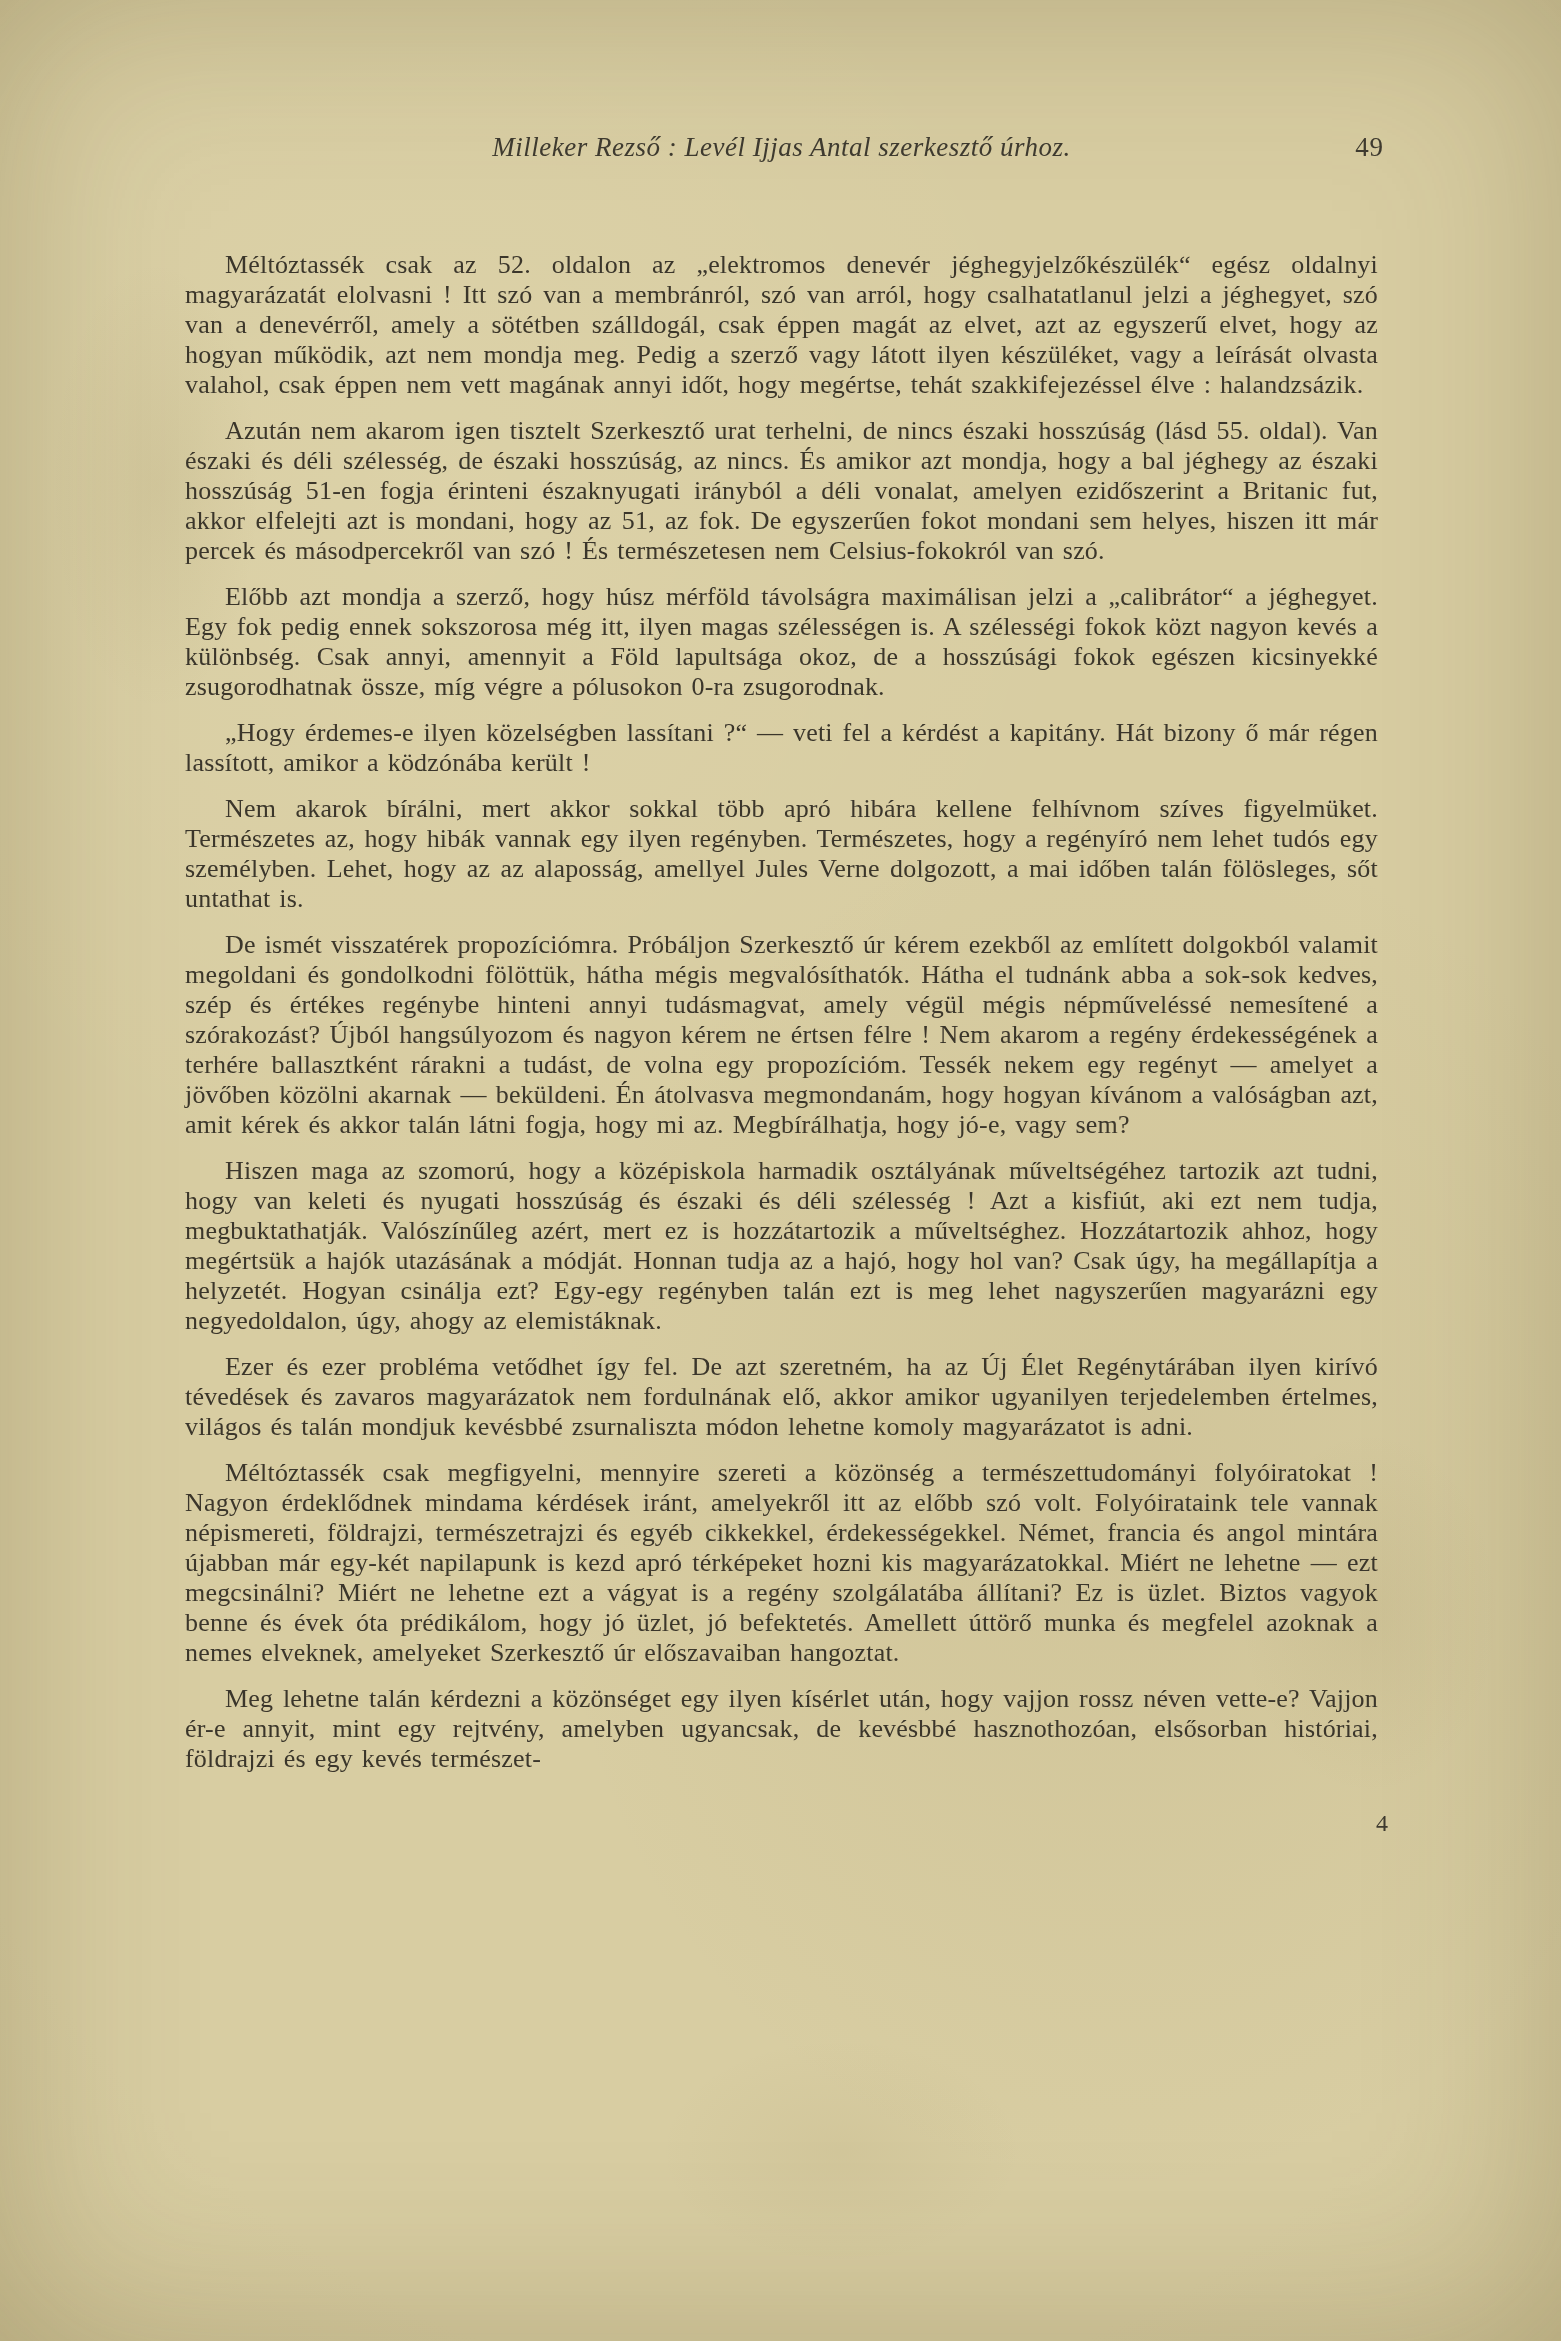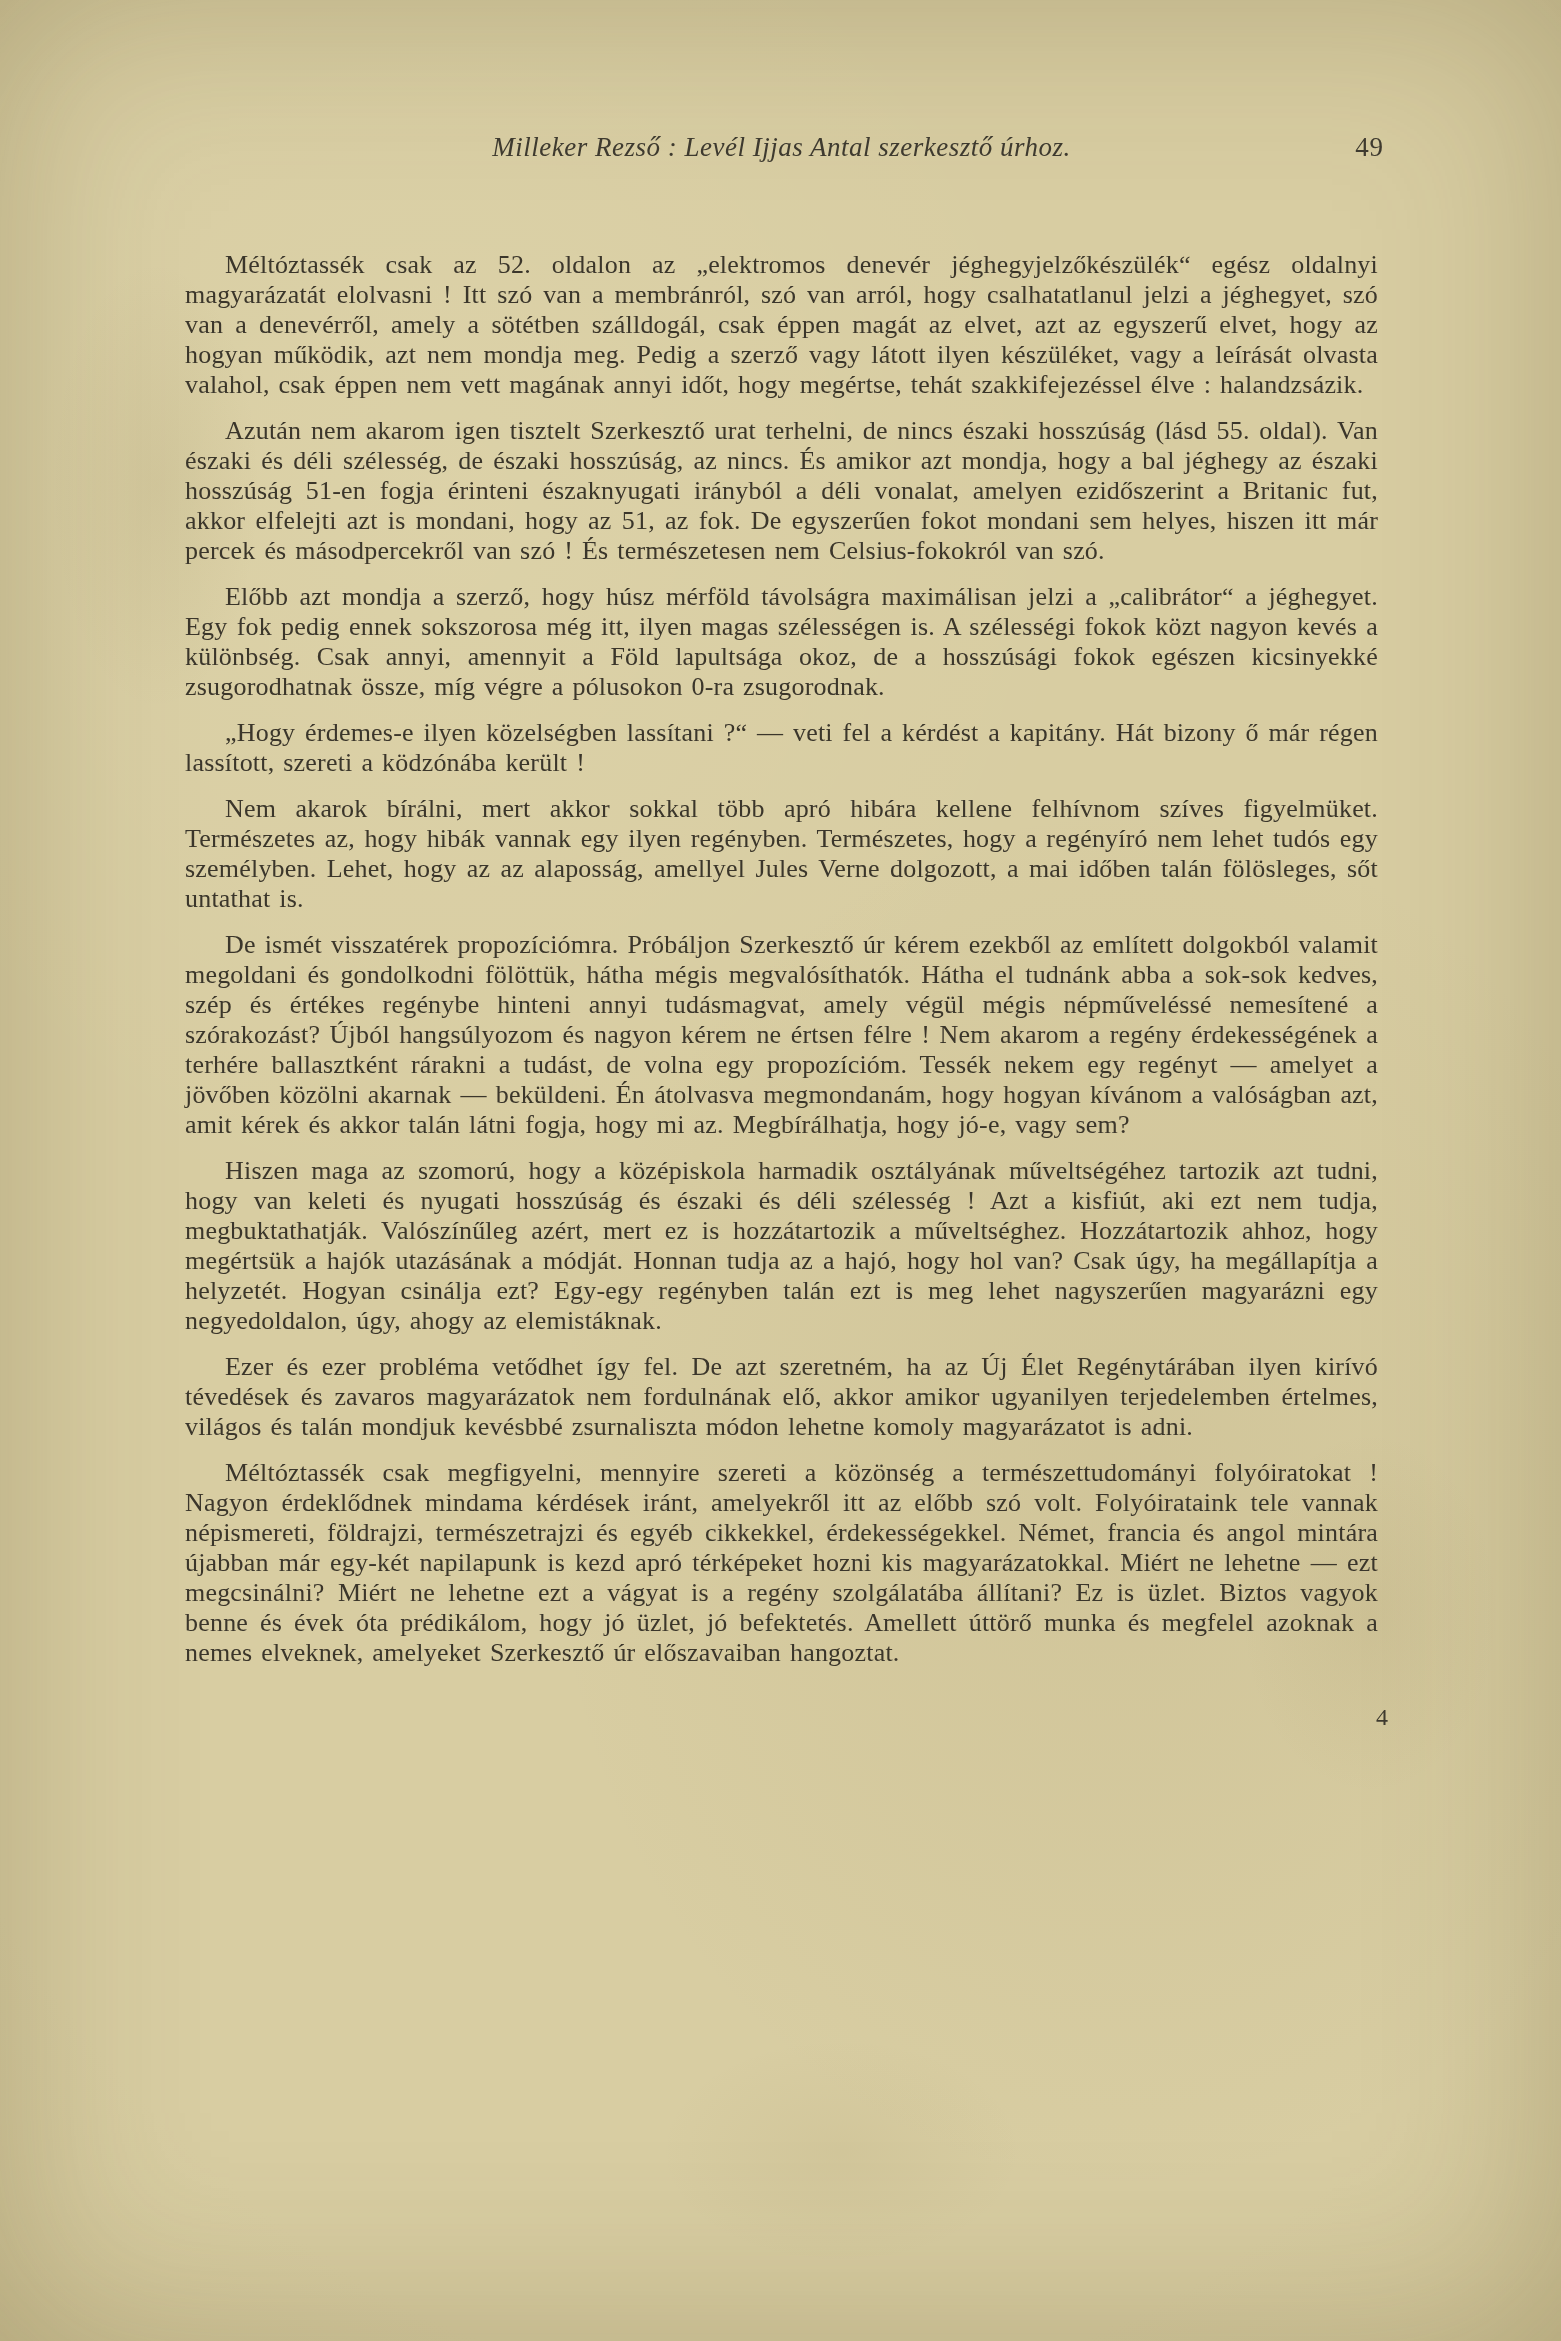--- a/index.html
+++ b/index.html
@@ -88,25 +88,26 @@
 
     <div class="running-head">
       <span class="running-title">Milleker Rezső : Levél Ijjas Antal szerkesztő úrhoz.</span>
       <span class="page-number">49</span>
     </div>
 
     <article class="letter-body">
       <p>Méltóztassék csak az 52. oldalon az „elektromos denevér jéghegyjelzőkészülék“ egész oldalnyi magyarázatát elolvasni ! Itt szó van a membránról, szó van arról, hogy csalhatatlanul jelzi a jéghegyet, szó van a denevérről, amely a sötétben szálldogál, csak éppen magát az elvet, azt az egyszerű elvet, hogy az hogyan működik, azt nem mondja meg. Pedig a szerző vagy látott ilyen készüléket, vagy a leírását olvasta valahol, csak éppen nem vett magának annyi időt, hogy megértse, tehát szakkifejezéssel élve : halandzsázik.</p>
       <p>Azután nem akarom igen tisztelt Szerkesztő urat terhelni, de nincs északi hosszúság (lásd 55. oldal). Van északi és déli szélesség, de északi hosszúság, az nincs. És amikor azt mondja, hogy a bal jéghegy az északi hosszúság 51-en fogja érinteni északnyugati irányból a déli vonalat, amelyen ezidőszerint a Britanic fut, akkor elfelejti azt is mondani, hogy az 51, az fok. De egyszerűen fokot mondani sem helyes, hiszen itt már percek és másodpercekről van szó ! És természetesen nem Celsius-fokokról van szó.</p>
       <p>Előbb azt mondja a szerző, hogy húsz mérföld távolságra maximálisan jelzi a „calibrátor“ a jéghegyet. Egy fok pedig ennek sokszorosa még itt, ilyen magas szélességen is. A szélességi fokok közt nagyon kevés a különbség. Csak annyi, amennyit a Föld lapultsága okoz, de a hosszúsági fokok egészen kicsinyekké zsugorodhatnak össze, míg végre a pólusokon 0-ra zsugorodnak.</p>
-      <p>„Hogy érdemes-e ilyen közelségben lassítani ?“ — veti fel a kérdést a kapitány. Hát bizony ő már régen lassított, szereti a ködzónába került !</p>
+      <p>„Hogy érdemes-e ilyen közelségben lassítani ?“ — veti fel a kérdést a kapitány. Hát bizony ő már régen lassított, amikor a ködzónába került !</p>
       <p>Nem akarok bírálni, mert akkor sokkal több apró hibára kellene felhívnom szíves figyelmüket. Természetes az, hogy hibák vannak egy ilyen regényben. Természetes, hogy a regényíró nem lehet tudós egy személyben. Lehet, hogy az az alaposság, amellyel Jules Verne dolgozott, a mai időben talán fölösleges, sőt untathat is.</p>
       <p>De ismét visszatérek propozíciómra. Próbáljon Szerkesztő úr kérem ezekből az említett dolgokból valamit megoldani és gondolkodni fölöttük, hátha mégis megvalósíthatók. Hátha el tudnánk abba a sok-sok kedves, szép és értékes regénybe hinteni annyi tudásmagvat, amely végül mégis népműveléssé nemesítené a szórakozást? Újból hangsúlyozom és nagyon kérem ne értsen félre ! Nem akarom a regény érdekességének a terhére ballasztként rárakni a tudást, de volna egy propozícióm. Tessék nekem egy regényt — amelyet a jövőben közölni akarnak — beküldeni. Én átolvasva megmondanám, hogy hogyan kívánom a valóságban azt, amit kérek és akkor talán látni fogja, hogy mi az. Megbírálhatja, hogy jó-e, vagy sem?</p>
       <p>Hiszen maga az szomorú, hogy a középiskola harmadik osztályának műveltségéhez tartozik azt tudni, hogy van keleti és nyugati hosszúság és északi és déli szélesség ! Azt a kisfiút, aki ezt nem tudja, megbuktathatják. Valószínűleg azért, mert ez is hozzátartozik a műveltséghez. Hozzátartozik ahhoz, hogy megértsük a hajók utazásának a módját. Honnan tudja az a hajó, hogy hol van? Csak úgy, ha megállapítja a helyzetét. Hogyan csinálja ezt? Egy-egy regényben talán ezt is meg lehet nagyszerűen magyarázni egy negyedoldalon, úgy, ahogy az elemistáknak.</p>
       <p>Ezer és ezer probléma vetődhet így fel. De azt szeretném, ha az Új Élet Regénytárában ilyen kirívó tévedések és zavaros magyarázatok nem fordulnának elő, akkor amikor ugyanilyen terjedelemben értelmes, világos és talán mondjuk kevésbbé zsurnaliszta módon lehetne komoly magyarázatot is adni.</p>
       <p>Méltóztassék csak megfigyelni, mennyire szereti a közönség a természettudományi folyóiratokat ! Nagyon érdeklődnek mindama kérdések iránt, amelyekről itt az előbb szó volt. Folyóirataink tele vannak népismereti, földrajzi, természetrajzi és egyéb cikkekkel, érdekességekkel. Német, francia és angol mintára újabban már egy-két napilapunk is kezd apró térképeket hozni kis magyarázatokkal. Miért ne lehetne — ezt megcsinálni? Miért ne lehetne ezt a vágyat is a regény szolgálatába állítani? Ez is üzlet. Biztos vagyok benne és évek óta prédikálom, hogy jó üzlet, jó befektetés. Amellett úttörő munka és megfelel azoknak a nemes elveknek, amelyeket Szerkesztő úr előszavaiban hangoztat.</p>
+      <p>Meg lehetne talán kérdezni a közönséget egy ilyen kísérlet után, hogy vajjon rossz néven vette-e? Vajjon ér-e annyit, mint egy rejtvény, amelyben ugyancsak, de kevésbbé hasznothozóan, elsősorban históriai, földrajzi és egy kevés természet-</p>
     </article>
 
     <div class="signature-mark">4</div>
 
   </div>
 </div>
 
 
 </body></html>

